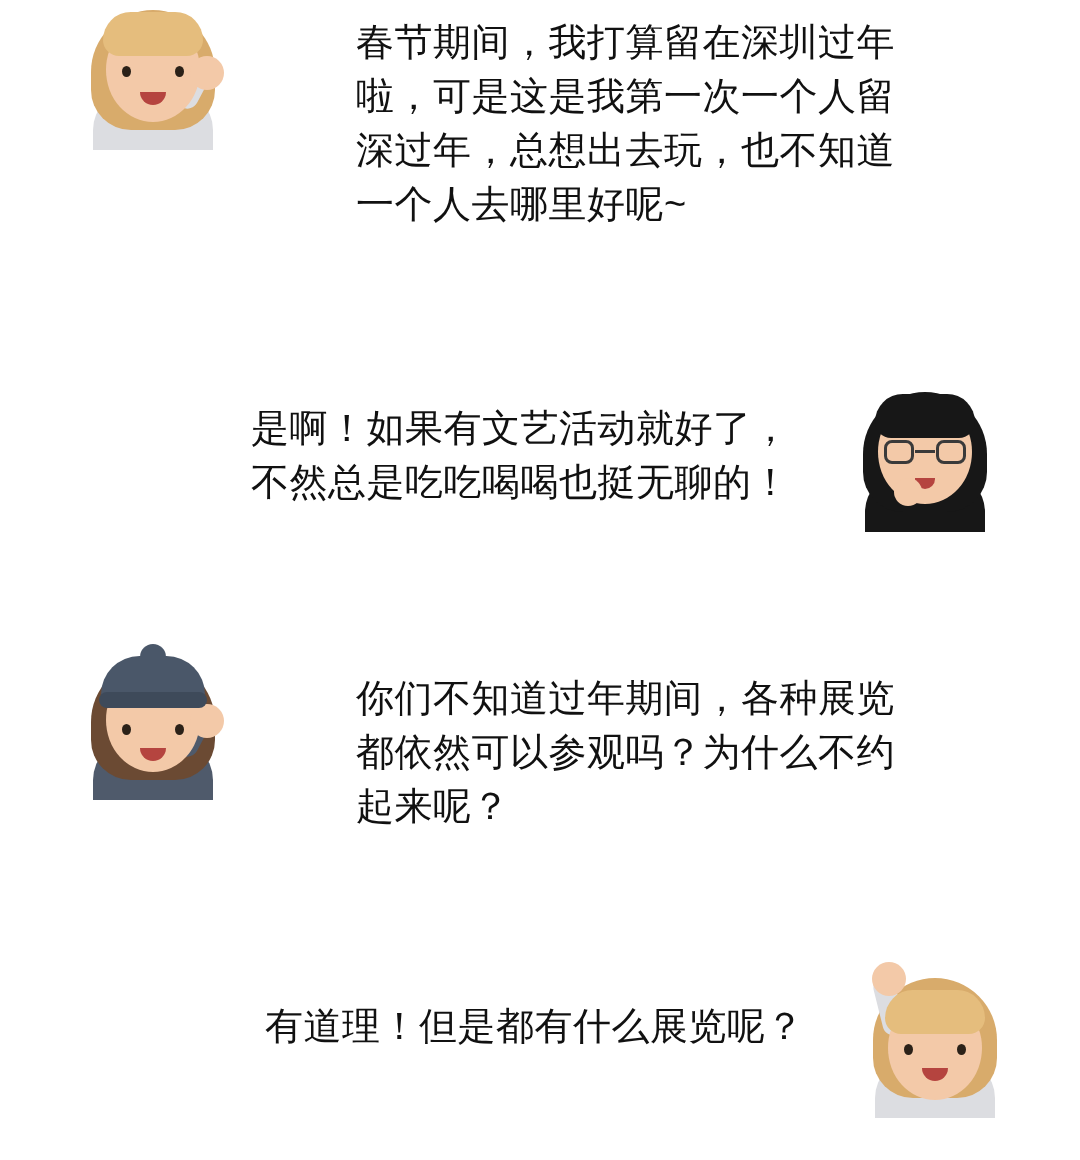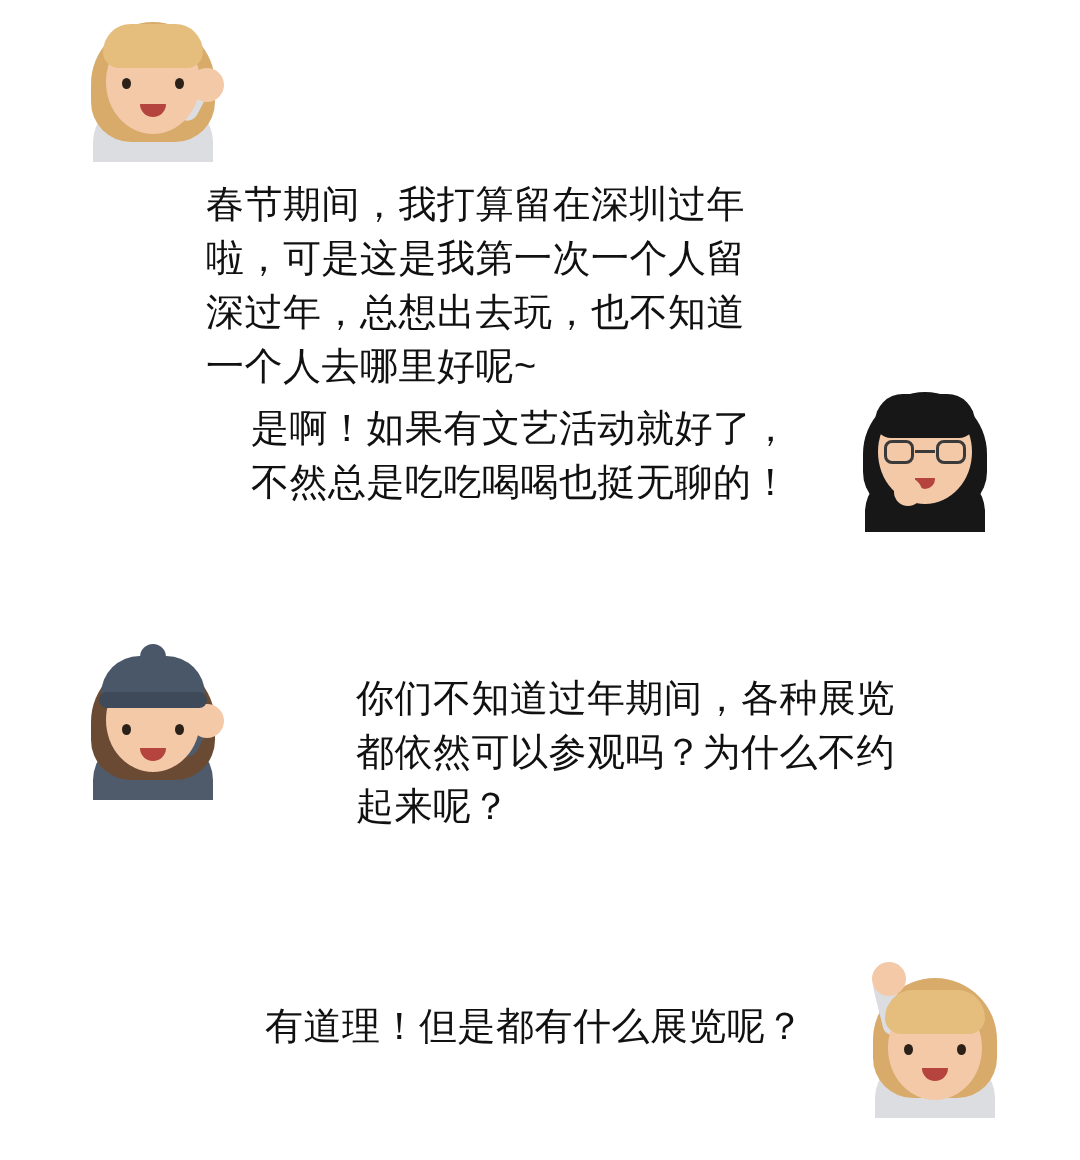--- a/index.html
+++ b/index.html
@@ -201,21 +201,21 @@
   
   .beanie .av-body { background: #4f5a6b; }
   .beanie .av-arm  { background: #4f5a6b; }
   .beanie .av-hair-back { background: #6b4a33; }
 </style>
 </head>
 <body>
 
 <div class="conversation">
 
-  <div class="message left" style="top: 12px; left: 78px; width: 900px; flex-direction: column;">
+  <div class="message left" style="top: 0px; left: 78px; width: 900px;">
     <div class="avatar blonde">
       <div class="av-hair-back"></div>
       <div class="av-arm" style="left: 104px; top: 64px; transform: rotate(28deg);"></div>
       <div class="av-hand" style="left: 112px; top: 56px;"></div>
       <div class="av-body"></div>
       <div class="av-head"></div>
       <div class="av-hair-front"></div>
       <div class="av-eye l"></div>
       <div class="av-eye r"></div>
       <div class="av-mouth"></div>

